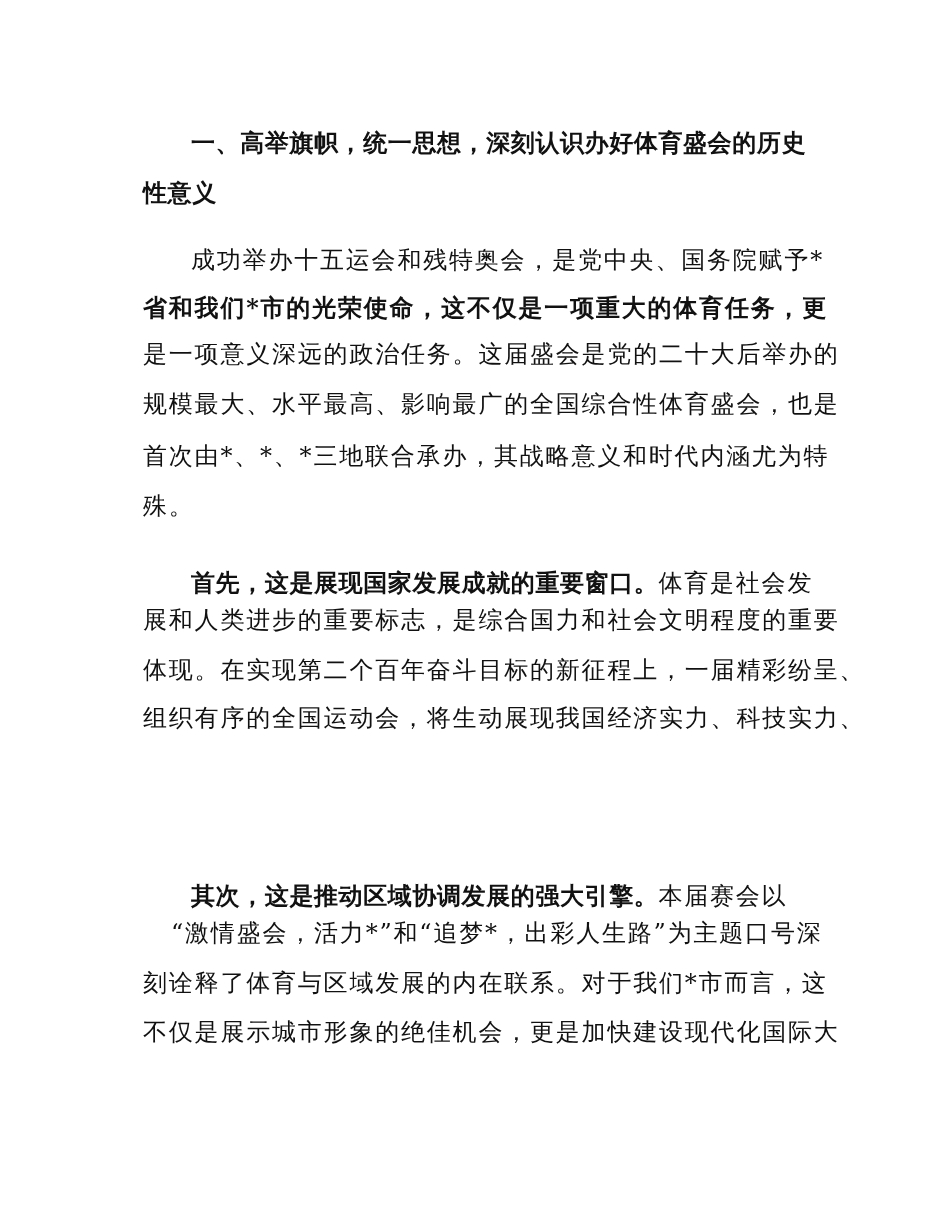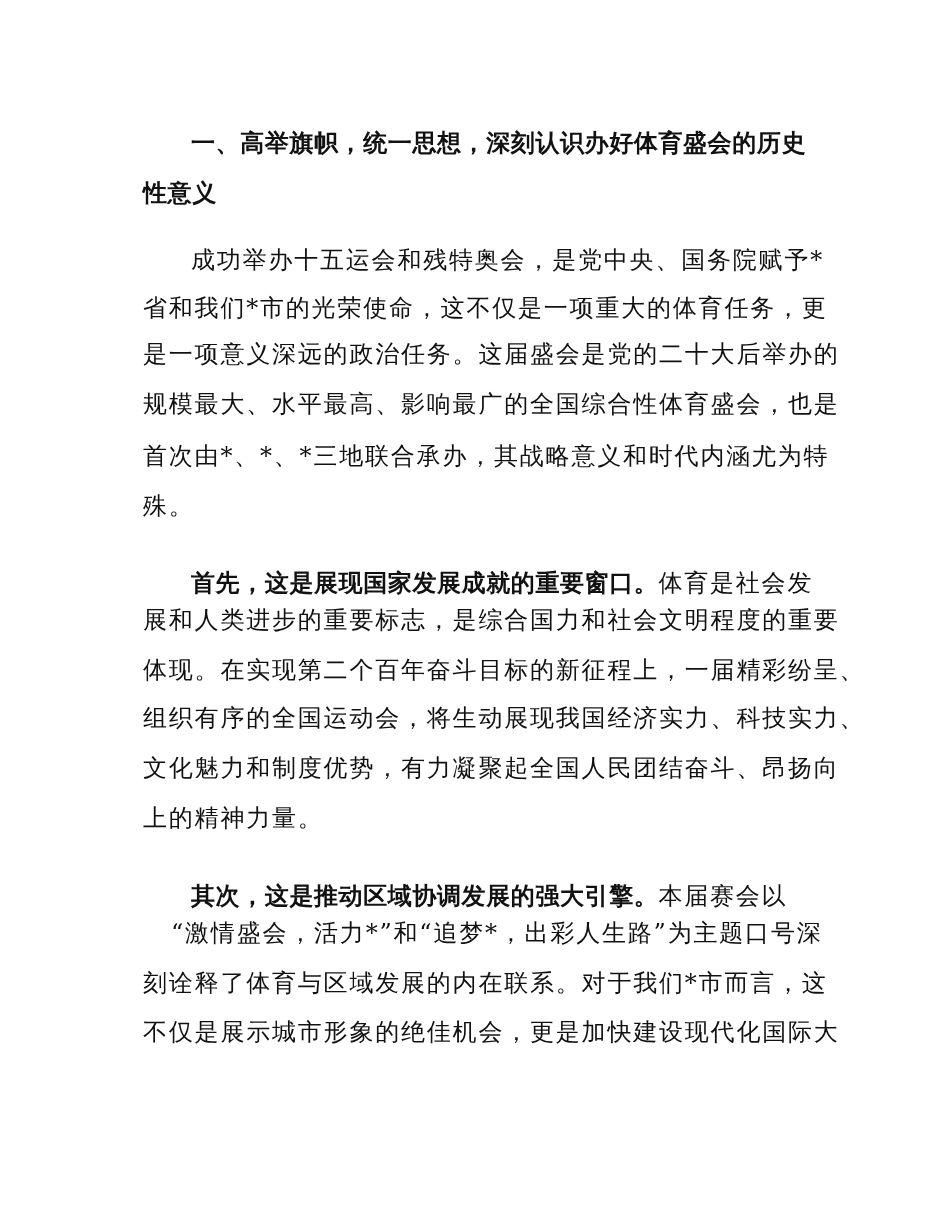--- a/index.html
+++ b/index.html
@@ -48,34 +48,32 @@
   </style>
 </head>
 <body>
 
 <div class="page">
 
   <div class="line indent heading" style="top:128px;">一、高举旗帜，统一思想，深刻认识办好体育盛会的历史</div>
   <div class="line heading" style="top:178px;">性意义</div>
 
   <div class="line indent body-text" style="top:245px;">成功举办十五运会和残特奥会，是党中央、国务院赋予*</div>
-  <div class="line body-text" style="top:293px;">省和我们*市的光荣使命，这不仅是一项重大的体育任务，更</div>
+  <div class="line body-text" style="top:293px;font-weight:bold;">省和我们*市的光荣使命，这不仅是一项重大的体育任务，更</div>
   <div class="line body-text" style="top:341px;font-family:Liberation Mono, monospace;">是一项意义深远的政治任务。这届盛会是党的二十大后举办的</div>
   <div class="line body-text" style="top:391px;font-family:Liberation Mono, monospace;">规模最大、水平最高、影响最广的全国综合性体育盛会，也是</div>
   <div class="line body-text" style="top:441px;">首次由*、*、*三地联合承办，其战略意义和时代内涵尤为特</div>
   <div class="line body-text" style="top:491px;">殊。</div>
 
   <div class="line indent" style="top:556px;margin-top:12px;">
     <span class="lead">首先，这是展现国家发展成就的重要窗口。</span><span class="body-text">体育是社会发</span>
   </div>
   <div class="line body-text" style="top:605px;">展和人类进步的重要标志，是综合国力和社会文明程度的重要</div>
   <div class="line body-text" style="top:655px;">体现。在实现第二个百年奋斗目标的新征程上，一届精彩纷呈、</div>
   <div class="line body-text" style="top:703px;">组织有序的全国运动会，将生动展现我国经济实力、科技实力、</div>
-  <div class="line body-text" style="top:753px;">文化魅力和制度优势，有力凝聚起全国人民团结奋斗、昂扬向</div>
-  <div class="line body-text" style="top:803px;">上的精神力量。</div>
 
   <div class="line indent" style="top:881px;">
     <span class="lead">其次，这是推动区域协调发展的强大引擎。</span><span class="body-text">本届赛会以</span>
   </div>
   <div class="line body-text" style="top:918px;margin-left:28px;">“激情盛会，活力*”和“追梦*，出彩人生路”为主题口号深</div>
   <div class="line body-text" style="top:968px;">刻诠释了体育与区域发展的内在联系。对于我们*市而言，这</div>
   <div class="line body-text" style="top:1017px;">不仅是展示城市形象的绝佳机会，更是加快建设现代化国际大</div>
 
 </div>
 

